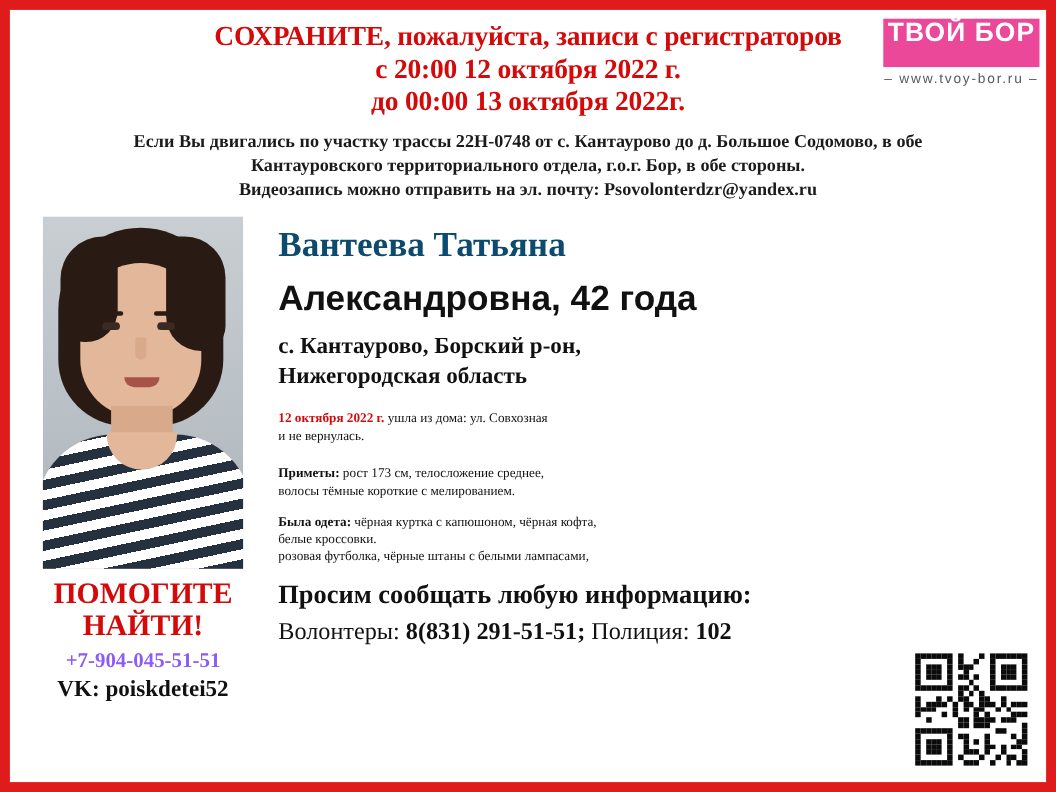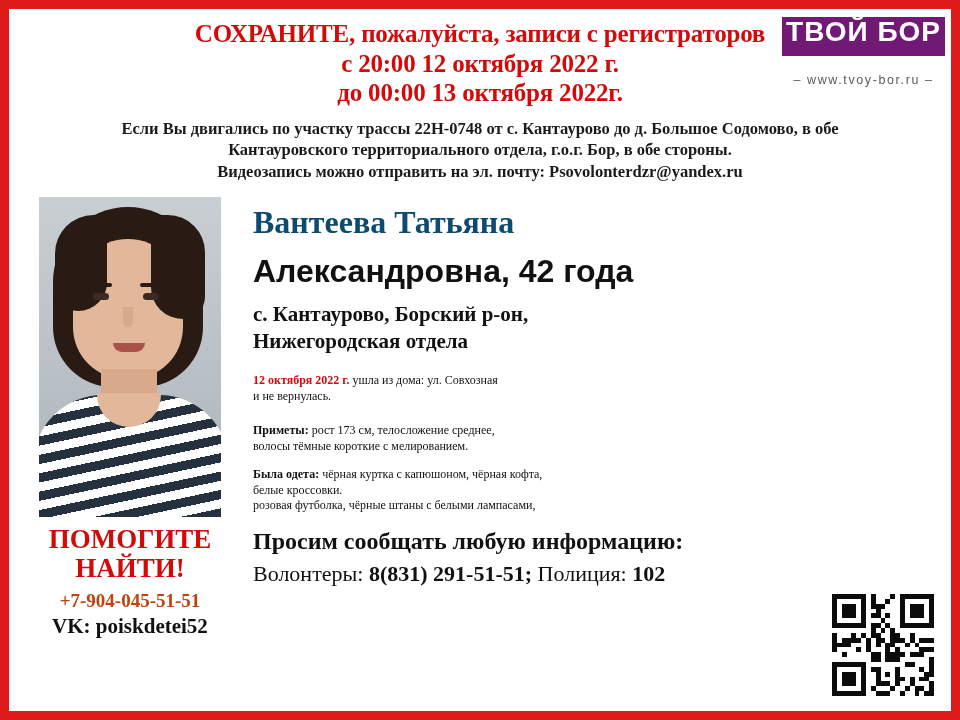--- a/index.html
+++ b/index.html
@@ -42,33 +42,33 @@
   .brand {
     position: absolute;
     top: 8px;
     right: 6px;
     text-align: center;
     z-index: 5;
   }
   .brand-name {
     font-family: "Liberation Sans", sans-serif;
     font-weight: bold;
-    font-size: 28px;
+    font-size: 24px;
     color: #ffffff;
-    background: #701a75;
+    background: #ec4899;
     letter-spacing: 1px;
-    padding: 0 4px 8px 4px;
+    padding: 0 4px 18px 4px;
     line-height: 1.1;
   }
   .brand-url {
     font-family: "Liberation Sans", sans-serif;
     font-size: 12.5px;
     color: #5a5a5a;
     letter-spacing: 1.6px;
-    margin-top: 17px;
+    margin-top: 3px;
   }
   
   .route {
     padding: 4px 22px 0 22px;
     text-align: center;
     font-family: "Liberation Serif", serif;
     font-weight: bold;
     font-size: 16.5px;
     color: #1b1b1b;
     line-height: 1.32;
@@ -188,21 +188,21 @@
     font-weight: bold;
     font-size: 27px;
     line-height: 1.1;
     text-align: center;
   }
   .phone {
     margin-top: 6px;
     font-family: "Liberation Serif", serif;
     font-weight: bold;
     font-size: 19px;
-    color: #c2410c;
+    color: #8b5cf6;
   }
   .vk {
     margin-top: 2px;
     font-family: "Liberation Serif", serif;
     font-weight: bold;
     font-size: 21px;
     color: #111111;
   }
   
   .right-col {
@@ -328,21 +328,21 @@
       <div class="phone">+7-904-045-51-51</div>
       <div class="vk">VK: poiskdetei52</div>
     </div>
 
     <div class="right-col">
       <div class="name1">Вантеева Татьяна</div>
       <div class="name2">Александровна, 42 года</div>
 
       <div class="place">
         <div>с. Кантаурово, Борский р-он,</div>
-        <div>Нижегородская отдела</div>
+        <div>Нижегородская область</div>
       </div>
 
       <div class="para">
         <span class="red">12 октября 2022 г.</span><span> ушла из дома: ул. Совхозная</span>
         <div>и не вернулась.</div>
       </div>
 
       <div class="para">
         <b>Приметы:</b><span> рост 173 см, телосложение среднее,</span>
         <div>волосы тёмные короткие с мелированием.</div>

